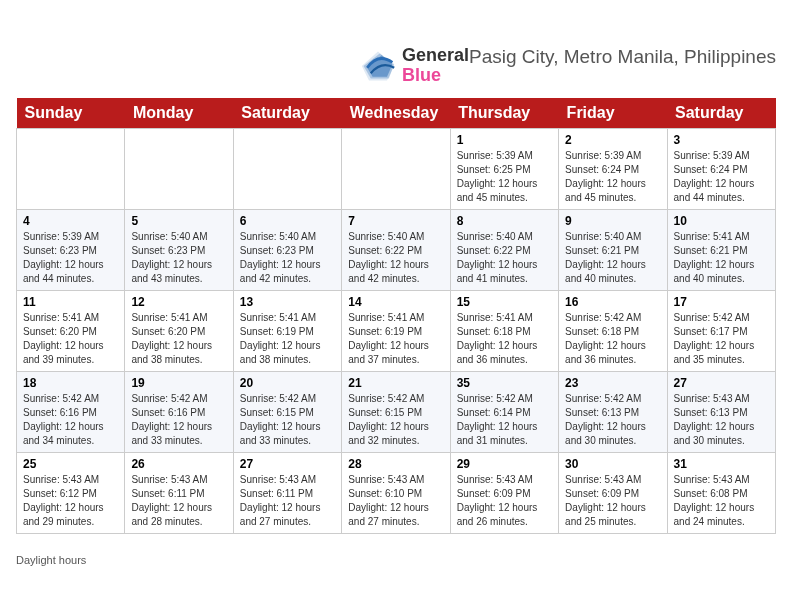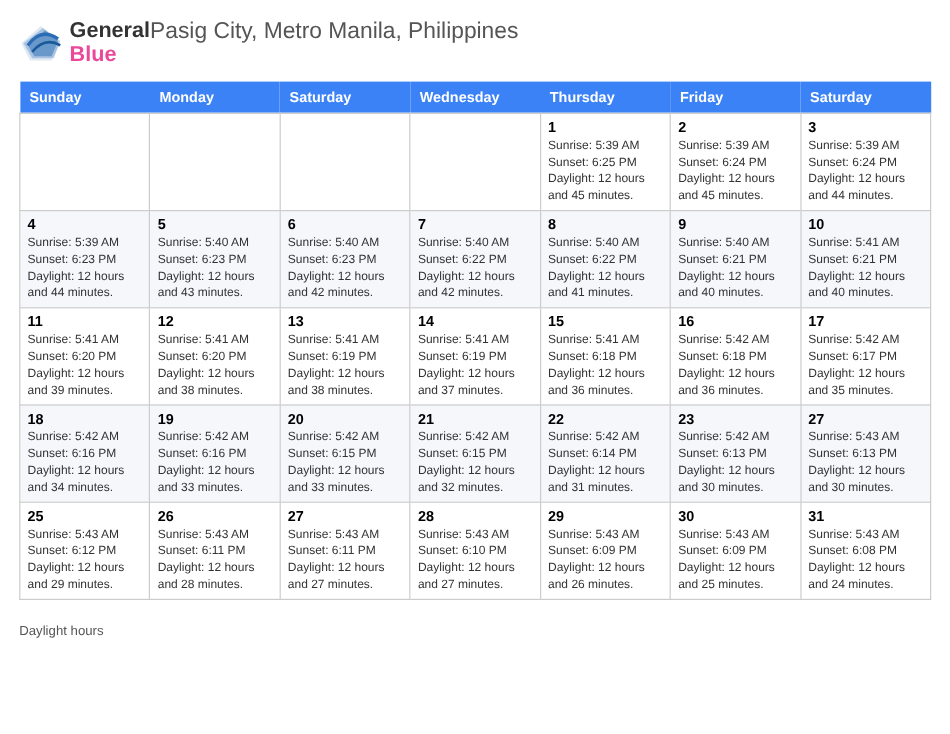--- a/index.html
+++ b/index.html
@@ -5,23 +5,24 @@
     * { margin: 0; padding: 0; box-sizing: border-box; }
     body {
       font-family: Arial, sans-serif;
       background: #fff;
       width: 792px;
       min-height: 612px;
       padding: 16px;
     }
     .header-section {
       display: flex;
-      justify-content: flex-start;
+      justify-content: flex-end;
       align-items: flex-start;
       margin-bottom: 12px;
+      margin-top: 30px;
     }
     .logo {
       display: flex;
       align-items: center;
       gap: 6px;
     }
     .logo-text {
       font-size: 18px;
       font-weight: bold;
       line-height: 1.1;
@@ -43,25 +44,25 @@
     .location {
       font-size: 19px;
       color: #555;
     }
     .calendar-table {
       width: 100%;
       border-collapse: collapse;
       font-size: 10.5px;
     }
     .calendar-table th {
-      background-color: #3b82f6;
+      background-color: #b91c1c;
       color: #fff;
       text-align: left;
       padding: 6px 8px;
-      font-size: 12px;
+      font-size: 16px;
       font-weight: bold;
     }
     .calendar-table td {
       border: 1px solid #ccc;
       vertical-align: top;
       padding: 4px 6px;
       width: calc(100% / 7);
       min-height: 70px;
       background: #fff;
     }
@@ -255,21 +256,21 @@
 Sunset: 6:15 PM
 Daylight: 12 hours and 33 minutes.</div>
         </td>
         <td>
           <div class="day-number">21</div>
           <div class="day-info" style="white-space: pre-line;">Sunrise: 5:42 AM
 Sunset: 6:15 PM
 Daylight: 12 hours and 32 minutes.</div>
         </td>
         <td>
-          <div class="day-number">22</div>
+          <div class="day-number">35</div>
           <div class="day-info" style="white-space: pre-line;">Sunrise: 5:42 AM
 Sunset: 6:14 PM
 Daylight: 12 hours and 31 minutes.</div>
         </td>
         <td>
           <div class="day-number">23</div>
           <div class="day-info" style="white-space: pre-line;">Sunrise: 5:42 AM
 Sunset: 6:13 PM
 Daylight: 12 hours and 30 minutes.</div>
         </td>

